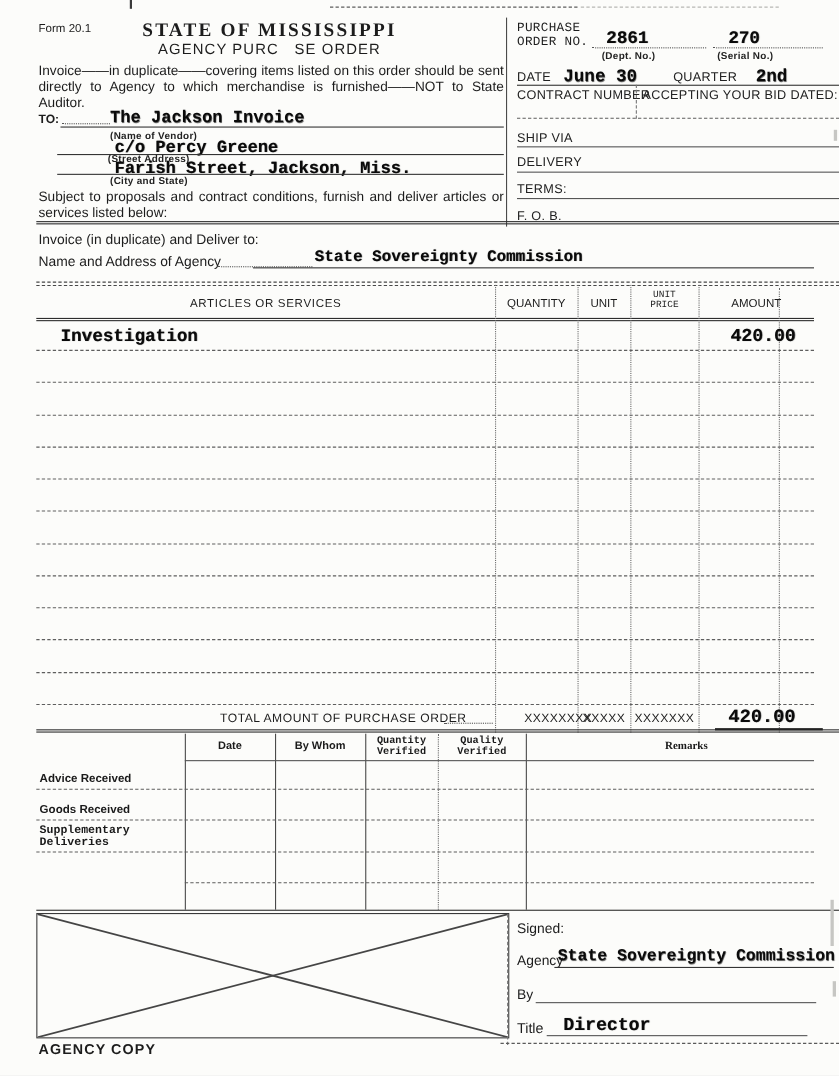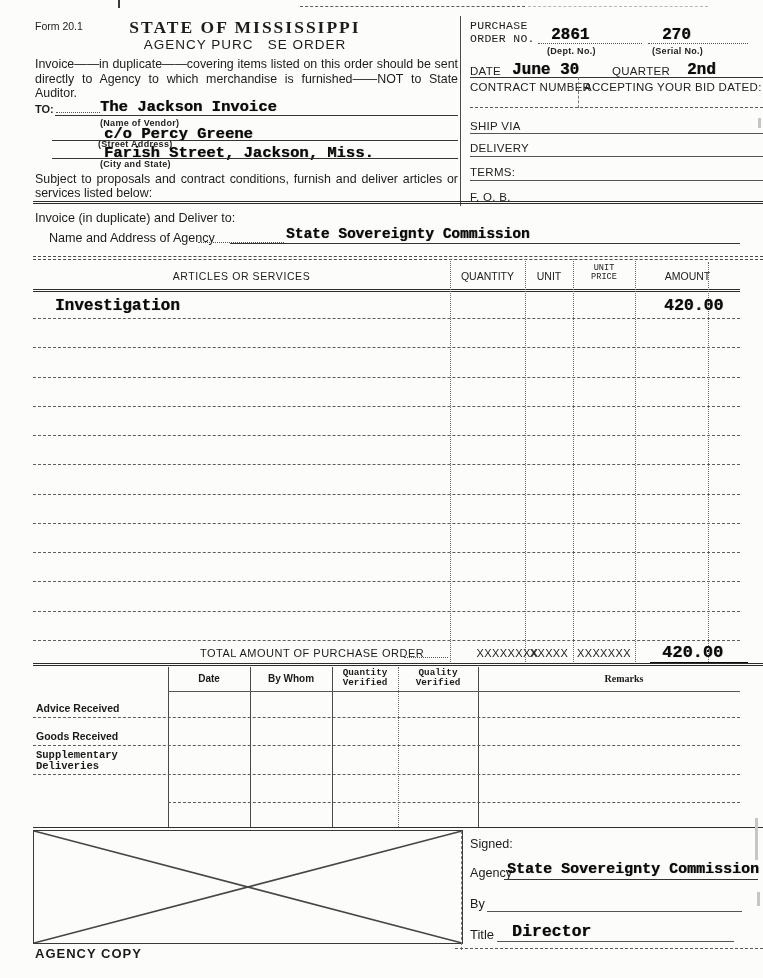--- a/index.html
+++ b/index.html
@@ -90,21 +90,21 @@
   <div class="abs hline-thin" style="left:470px; top:133px; width:293px;"></div>
   <div class="abs lbl" style="left:470px; top:142px;">DELIVERY</div>
   <div class="abs hline-thin" style="left:470px; top:156px; width:293px;"></div>
   <div class="abs lbl" style="left:470px; top:166px;">TERMS:</div>
   <div class="abs hline-thin" style="left:470px; top:180px; width:293px;"></div>
   <div class="abs lbl" style="left:470px; top:191px;">F. O. B.</div>
 
   <div class="abs dbl" style="left:33px; top:201px; width:730px;"></div>
 
   <div class="abs printed" style="left:35px; top:211px; font-size:12.6px;">Invoice (in duplicate) and Deliver to:</div>
-  <div class="abs printed" style="left:49px; top:231px; font-size:12.6px;">Name and Address of Agency</div>
+  <div class="abs printed" style="left:35px; top:231px; font-size:12.6px;">Name and Address of Agency</div>
   <div class="abs dotline" style="left:198px; top:242px; width:86px;"></div>
   <div class="abs typed" style="left:286px; top:226px; font-size:14.5px;">State Sovereignty Commission</div>
   <div class="abs hline" style="left:230px; top:243px; width:510px;"></div>
 
   <div class="abs dbl-dash" style="left:33px; top:256px; width:730px;"></div>
 
   <div class="abs printed center" style="left:33px; top:270px; width:417px; font-size:10.5px; letter-spacing:0.6px;">ARTICLES OR SERVICES</div>
   <div class="abs printed center" style="left:450px; top:270px; width:75px; font-size:10.5px;">QUANTITY</div>
   <div class="abs printed center" style="left:525px; top:270px; width:48px; font-size:10.5px;">UNIT</div>
   <div class="abs printed center pre" style="left:573px; top:264px; width:62px; font-size:8.6px; line-height:9.4px;">UNIT

